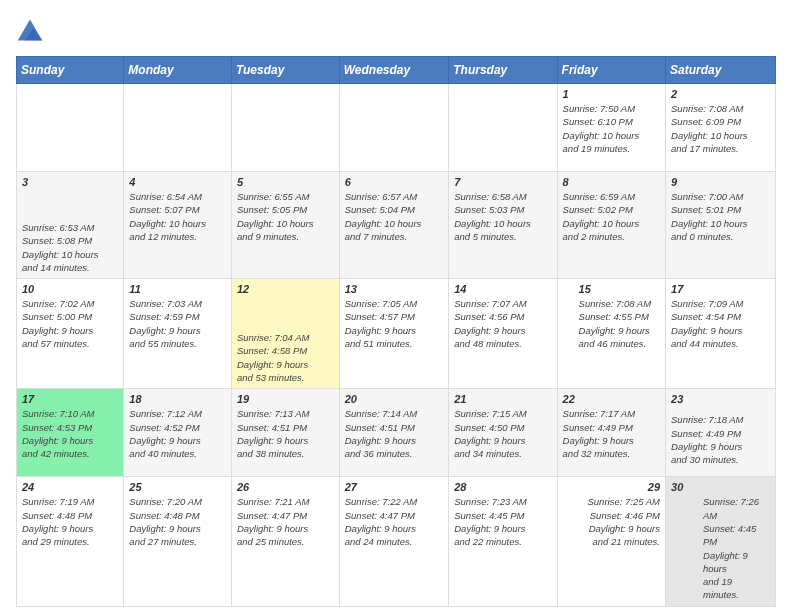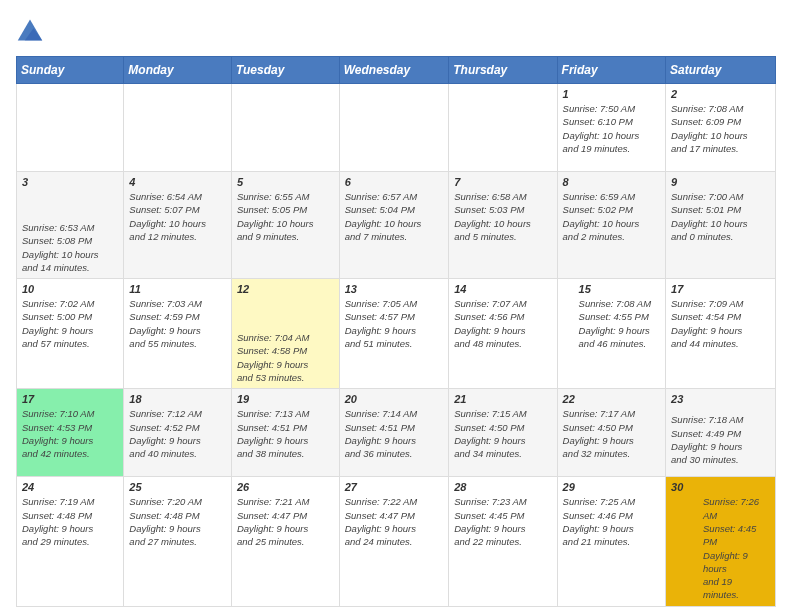--- a/index.html
+++ b/index.html
@@ -292,21 +292,21 @@
         <td style="background: rgb(245, 245, 245);">
           <span class="day-number">21</span>
           <div class="day-info" style="white-space: pre-line;">Sunrise: 7:15 AM
 Sunset: 4:50 PM
 Daylight: 9 hours
 and 34 minutes.</div>
         </td>
         <td style="background: rgb(245, 245, 245);">
           <span class="day-number">22</span>
           <div class="day-info" style="white-space: pre-line;">Sunrise: 7:17 AM
-Sunset: 4:50 PM
+Sunset: 4:49 PM
 Daylight: 9 hours
 and 32 minutes.</div>
         </td>
         <td style="background: rgb(245, 245, 245);">
           <span class="day-number">23</span>
           <div class="day-info" style="white-space: pre-line; margin-top: 8px;">Sunrise: 7:18 AM
 Sunset: 4:49 PM
 Daylight: 9 hours
 and 30 minutes.</div>
         </td>
@@ -340,28 +340,28 @@
 Daylight: 9 hours
 and 24 minutes.</div>
         </td>
         <td style="background: rgb(255, 255, 255);">
           <span class="day-number">28</span>
           <div class="day-info" style="white-space: pre-line;">Sunrise: 7:23 AM
 Sunset: 4:45 PM
 Daylight: 9 hours
 and 22 minutes.</div>
         </td>
-        <td style="background: rgb(255, 255, 255);">
+        <td style="background: rgb(255, 255, 255); text-align: right;">
           <span class="day-number">29</span>
           <div class="day-info" style="white-space: pre-line;">Sunrise: 7:25 AM
 Sunset: 4:46 PM
 Daylight: 9 hours
 and 21 minutes.</div>
         </td>
-        <td style="background: #eab308;">
+        <td style="background: #e5e5e5;">
           <span class="day-number">30</span>
           <div class="day-info" style="white-space: pre-line; margin-left: 32px;">Sunrise: 7:26 AM
 Sunset: 4:45 PM
 Daylight: 9 hours
 and 19 minutes.</div>
         </td>
       </tr>
     </tbody>
 </table>
 

